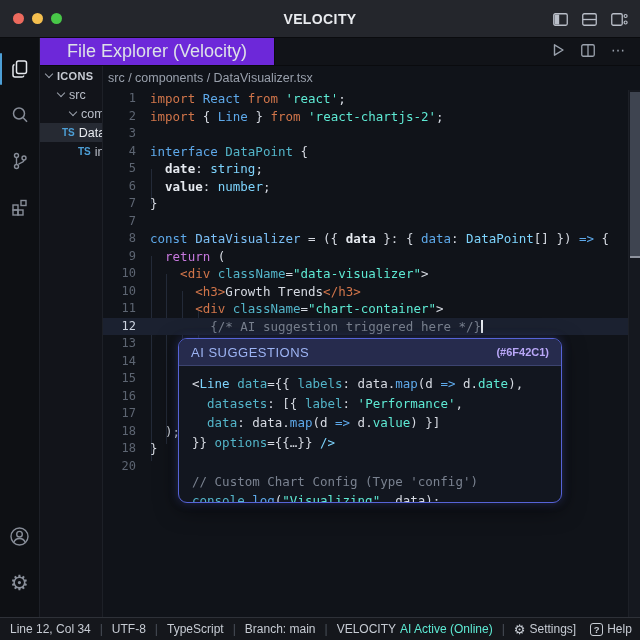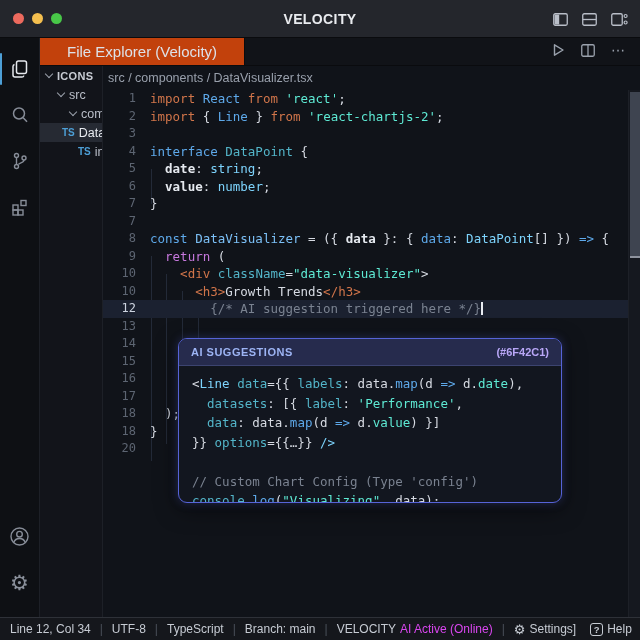--- a/index.html
+++ b/index.html
@@ -24,21 +24,21 @@
                padding:8px 0 12px 0;}
   .ab-item{position:relative;width:40px;height:46px;display:flex;align-items:center;justify-content:center;}
   .ab-item svg{display:block;}
   .ab-indicator{position:absolute;left:0;top:7px;width:2.5px;height:32px;background:#4d9fd6;border-radius:2px;}
   .ab-spacer{flex:1;}
   .gear-glyph{font-size:21px;color:#8a909b;line-height:1;}
 
   
   .tabbar{position:absolute;left:40px;top:38px;width:600px;height:28px;background:#111318;
           display:flex;align-items:stretch;border-bottom:1px solid #0a0b0e;}
-  .tab{background:#c2410c;display:flex;align-items:center;padding:0 27px;font-size:15px;color:#dde1e8;
+  .tab{background:#6d28d9;display:flex;align-items:center;padding:0 27px;font-size:18px;color:#dde1e8;
        border-right:1px solid #0a0b0e;}
   .tab-actions{margin-left:auto;display:flex;align-items:center;gap:16px;padding-right:14px;color:#9aa1ac;}
   .ellipsis{font-size:14px;letter-spacing:1px;color:#9aa1ac;line-height:1;padding-bottom:4px;}
 
   
   .sidebar{position:absolute;left:40px;top:66px;width:63px;height:551px;background:#12141a;
            border-right:1px solid #1d2027;overflow:hidden;font-size:12.5px;color:#b9bec8;}
   .tree-row{height:19px;display:flex;align-items:center;white-space:nowrap;overflow:hidden;}
   .tree-row.selected{background:#262a33;color:#e8ebf0;}
   .chev{flex:0 0 auto;width:6px;height:6px;border-left:1.5px solid #9aa0ab;border-bottom:1.5px solid #9aa0ab;
@@ -66,32 +66,32 @@
   .scrollbar{position:absolute;right:0;top:24px;width:12px;bottom:0;background:#15181f;border-left:1px solid #1d2027;}
   .scroll-thumb{position:absolute;left:1px;right:0;top:2px;height:166px;background:#3e4450;}
   .scroll-thumb:after{content:"";position:absolute;left:0;right:0;bottom:0;height:2px;background:#8e939e;}
 
   
   .popup{position:absolute;left:178px;top:338px;width:384px;height:165px;background:#12161f;
          border:1.5px solid #5663d8;border-radius:9px;z-index:10;
          box-shadow:0 0 10px rgba(86,99,216,.35),0 6px 22px rgba(0,0,0,.55);overflow:hidden;}
   .popup-header{height:27px;background:#262b4d;border-bottom:1px solid #3c4470;display:flex;
                 align-items:center;padding:0 12px;}
-  .popup-title{font-size:11px;font-weight:700;letter-spacing:.5px;color:#9db4f4;}
+  .popup-title{font-size:13px;font-weight:400;letter-spacing:.5px;color:#9db4f4;}
   .popup-badge{margin-left:auto;font-size:11px;font-weight:700;color:#b9a7f8;}
   .popup-code{padding:8px 13px;font-family:"DejaVu Sans Mono",monospace;font-size:12.5px;}
   .popup-code .code-row{height:19.5px;line-height:19.5px;}
   .popup-code .code-row .code{margin-left:0;}
 
   
   .statusbar{position:absolute;left:0;top:617px;width:640px;height:23px;background:#15171c;
              border-top:1px solid #2e3138;display:flex;align-items:center;font-size:12px;color:#c6cbd3;
              padding:0 10px;gap:9px;white-space:nowrap;}
   .sb-sep{color:#4a505a;}
-  .sb-green{color:#d946ef;}
+  .sb-green{color:#5eead4;}
   .sb-right{margin-left:auto;display:flex;align-items:center;gap:14px;}
   .sb-item{display:flex;align-items:center;gap:4px;}
   .sb-gear{font-size:13px;color:#c6cbd3;line-height:1;}
   .help-box{width:13px;height:13px;border:1.2px solid #c6cbd3;border-radius:3px;font-size:9.5px;
             display:flex;align-items:center;justify-content:center;font-weight:700;}
 </style>
 </head>
 <body>
 
 <div id="app">
@@ -262,20 +262,24 @@
           <span class="code"><span class="t-mag">  return</span><span class="t-fg"> (</span></span>
         </div>
         <div class="code-row">
           <span class="ln">10</span>
           <span class="code"><span class="t-kw">    &lt;div</span><span class="t-fg"> </span><span class="t-cyan">className</span><span class="t-fg">=</span><span class="t-str">"data-visualizer"</span><span class="t-fg">&gt;</span></span>
         </div>
         <div class="code-row">
           <span class="ln">10</span>
           <span class="code"><span class="t-kw">      &lt;h3&gt;</span><span class="t-fg">Growth Trends</span><span class="t-kw">&lt;/h3&gt;</span></span>
         </div>
+        <div class="code-row">
+          <span class="ln">11</span>
+          <span class="code"><span class="t-kw">      &lt;div</span><span class="t-fg"> </span><span class="t-cyan">className</span><span class="t-fg">=</span><span class="t-str">"chart-container"</span><span class="t-fg">&gt;</span></span>
+        </div>
         <div class="code-row current">
           <span class="ln">12</span>
           <span class="code"><span class="t-com">        {/* AI suggestion triggered here */}</span><span class="cursor"></span></span>
         </div>
         <div class="code-row">
           <span class="ln">13</span>
           <span class="code"></span>
         </div>
         <div class="code-row">
           <span class="ln">14</span>

